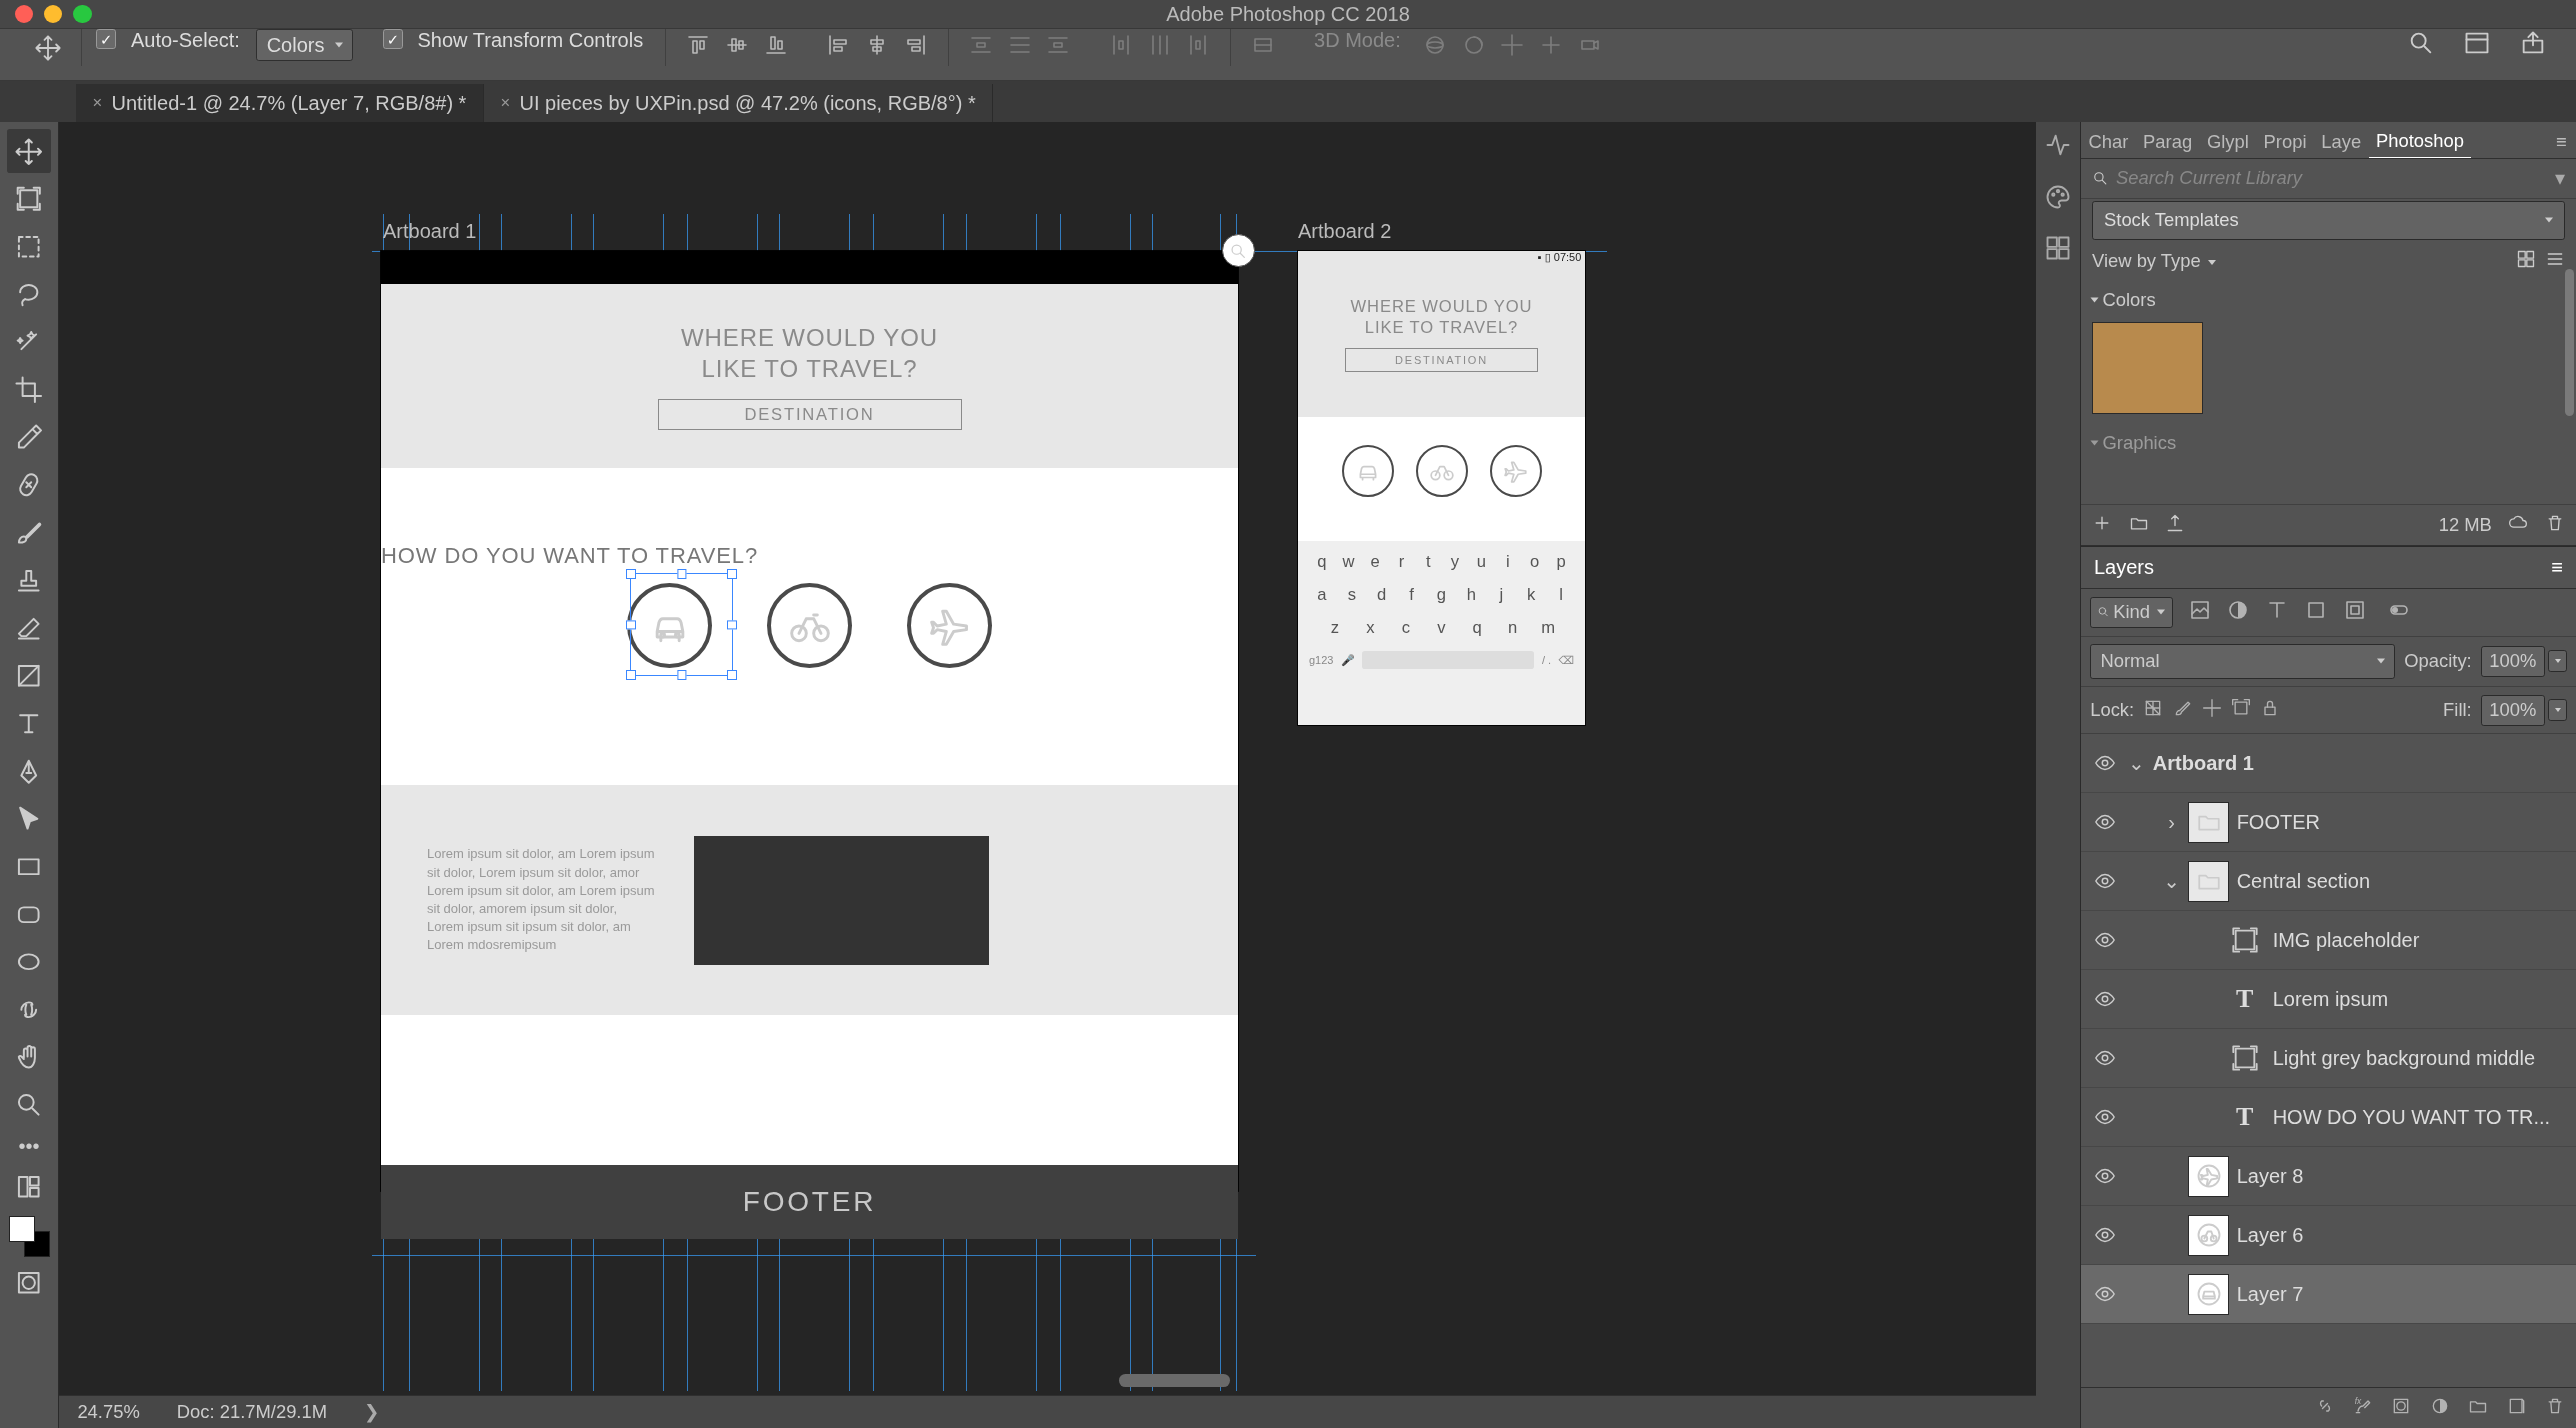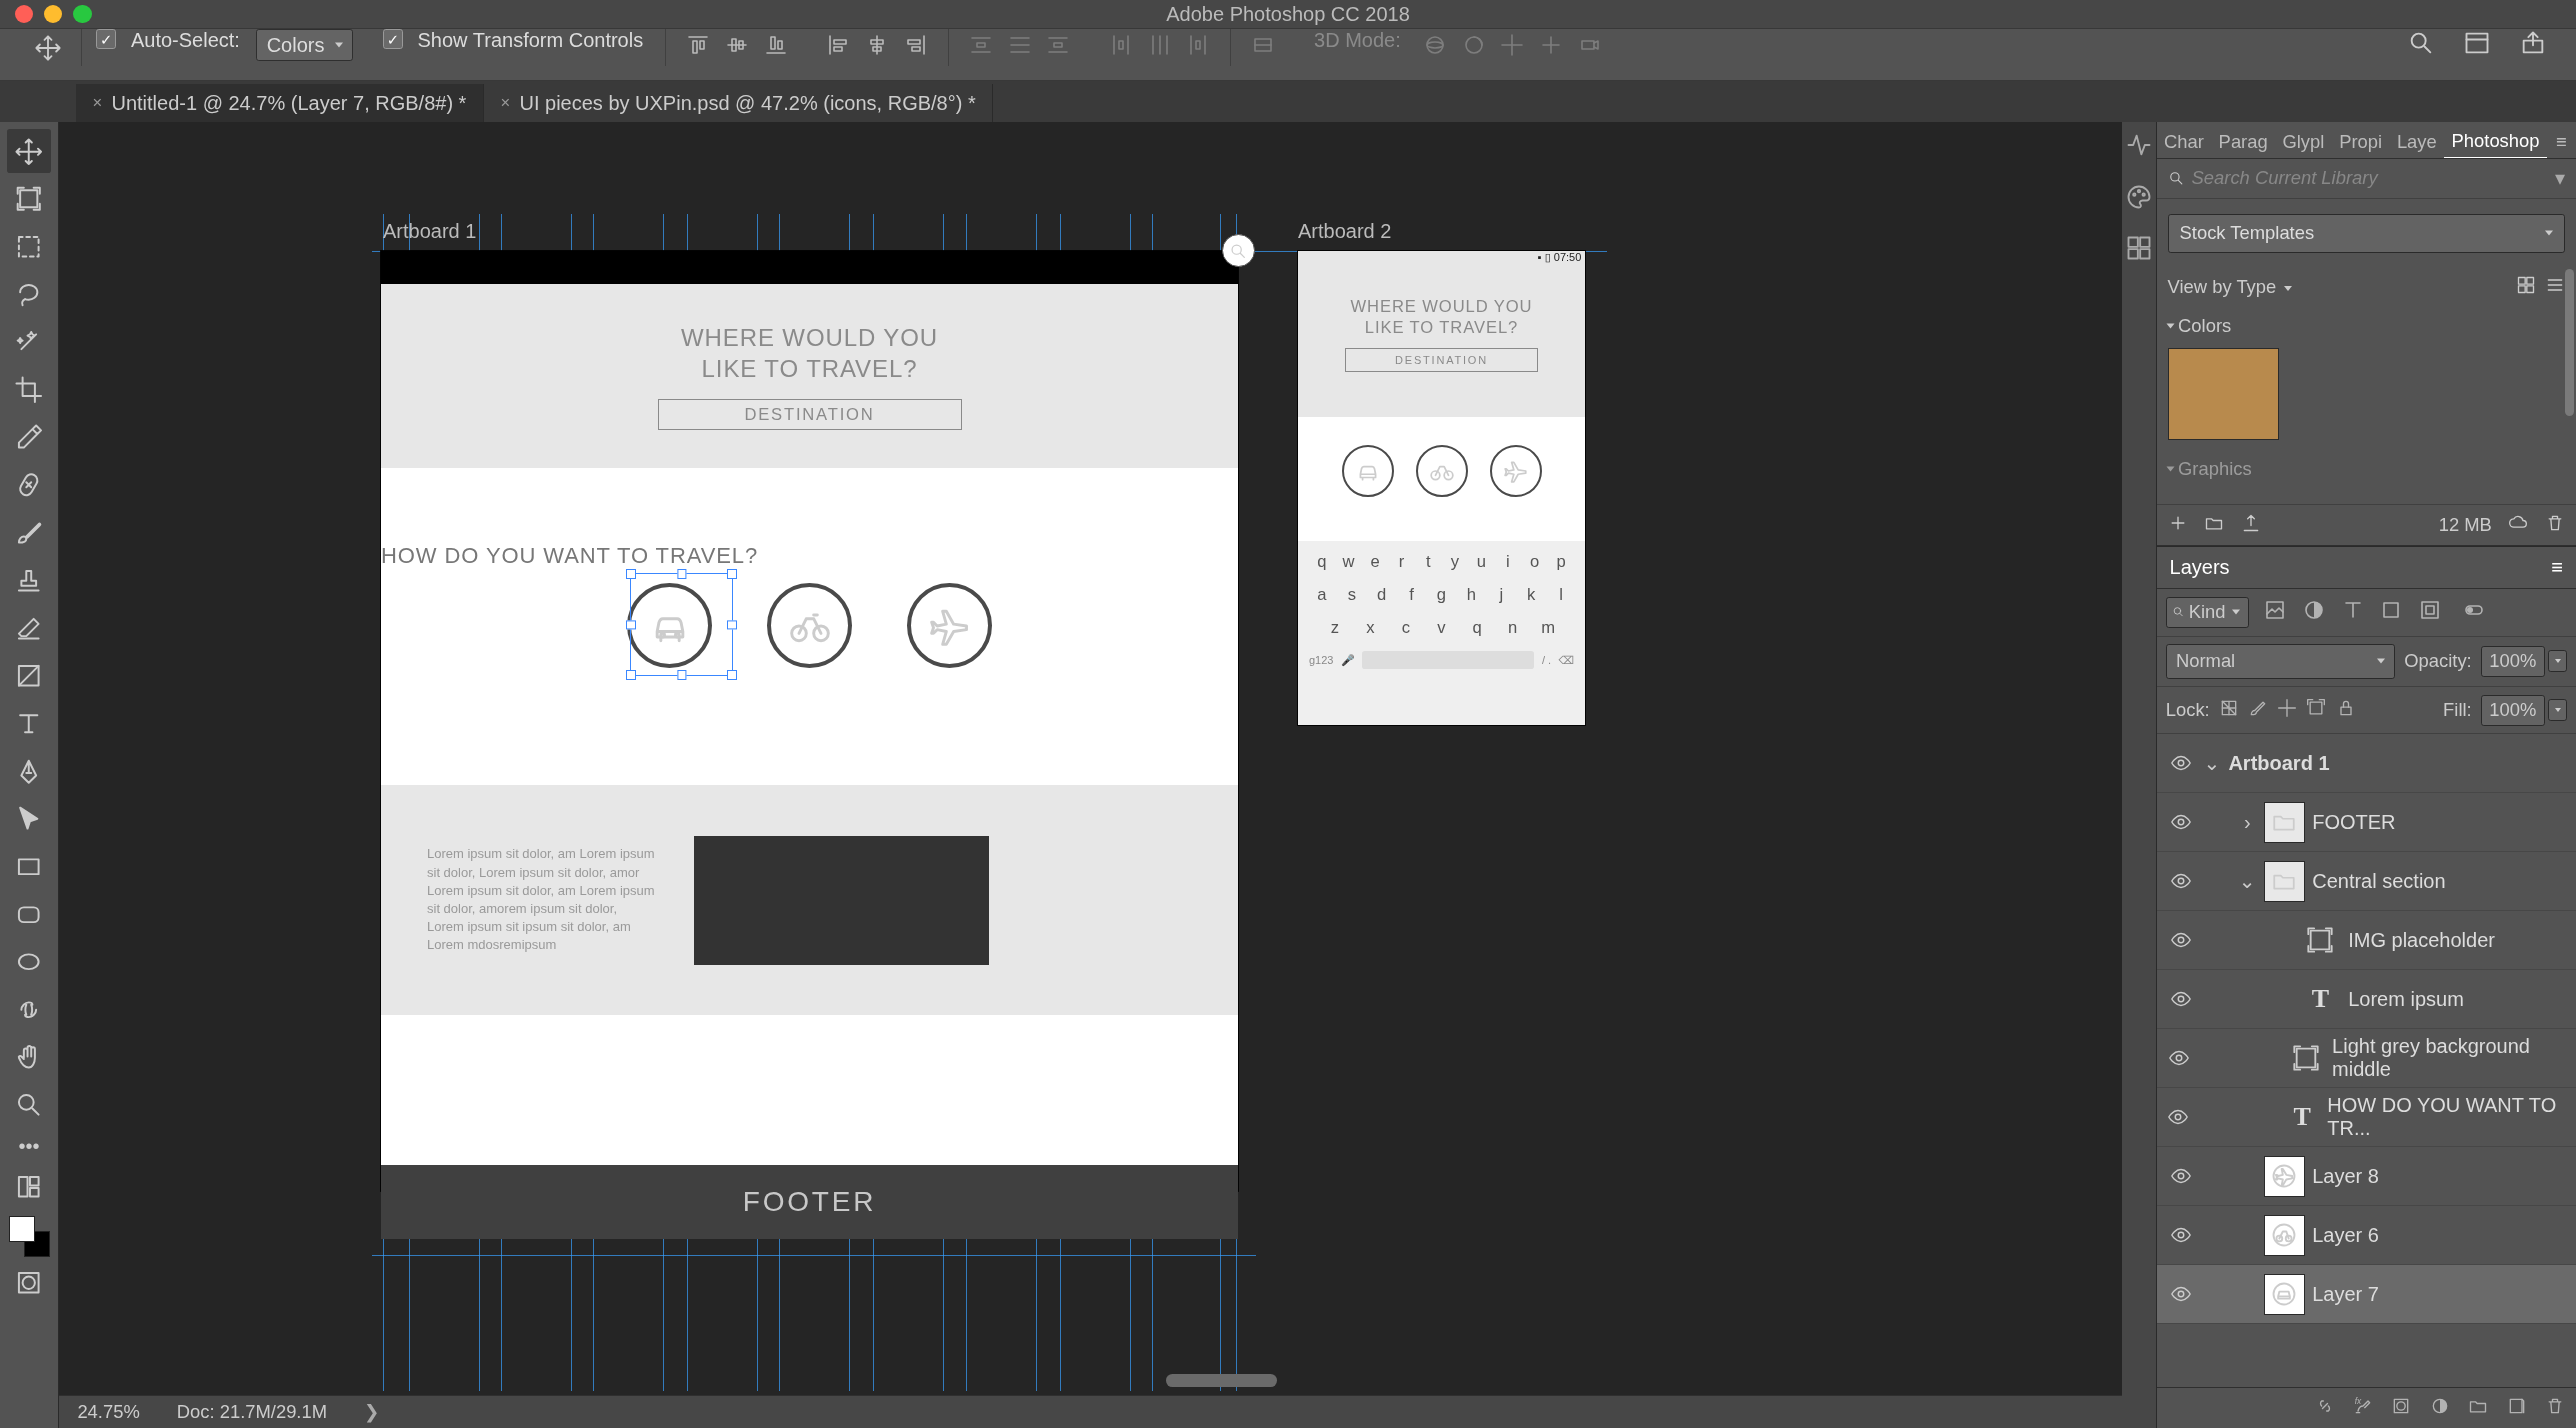--- a/index.html
+++ b/index.html
@@ -102,33 +102,33 @@
 .ab2 .kbd .sp .bar{flex:1;height:18.4px;background:#ddd;border-radius:2.8px}
 
 
 .hscroll{position:absolute;left:276px;right:276px;bottom:39px;height:14.7px;background:transparent}
 .hscroll .thumb{position:absolute;left:55%;width:111px;height:13px;background:#6a6a6a;border-radius:6.4px}
 
 .statusbar{position:absolute;left:0;right:0;bottom:0;height:33px;background:#474747;border-top:0.9px solid #2f2f2f;display:flex;align-items:center;padding:0 18.4px;gap:37px;color:#ccc;font-size:18.4px}
 .statusbar .chev{color:#aaa;font-size:18.4px}
 
 
-.rwrap{width:454px;display:flex}
+.rwrap{width:540px;display:flex}
 .panels{flex:1;background:#535353;display:flex;flex-direction:column;border-left:0.9px solid #2a2a2a}
 
 .ptabs{display:flex;height:37px;align-items:flex-end;font-size:18.4px;color:#bbb;border-bottom:0.9px solid #2f2f2f}
 .ptabs .pt{padding:5.5px 7.4px}
 .ptabs .pt.active{color:#fff;border-bottom:1.8px solid #fff}
 .ptabs .menu{margin-left:auto;padding:5.5px 9.2px}
 .libsearch{display:flex;align-items:center;padding:7.4px 11px;border-bottom:0.9px solid #404040;gap:7.4px}
 .libsearch svg{width:16.6px;height:16.6px}
 .libsearch input{flex:1;background:transparent;border:none;color:#ccc;font-size:18.4px;outline:none;font-style:italic}
 .libsearch input::placeholder{color:#888}
 .libsearch .dd2{color:#aaa}
-.libdd{margin:15px 11px;background:#636363;border:0.9px solid #2a2a2a;border-radius:2.8px;padding:7.4px 11px;position:relative;font-size:18.4px}
+.libdd{margin:2px 11px;background:#636363;border:0.9px solid #2a2a2a;border-radius:2.8px;padding:7.4px 11px;position:relative;font-size:18.4px}
 .libdd::after{content:"";position:absolute;right:11px;top:50%;width:0;height:0;border-left:4.6px solid transparent;border-right:4.6px solid transparent;border-top:5.5px solid #ccc;transform:translateY(-50%)}
 .viewrow{display:flex;align-items:center;padding:7.4px 11px;font-size:18.4px;color:#ccc}
 .viewrow .dd3::after{content:"";display:inline-block;margin-left:7.4px;width:0;height:0;border-left:4.6px solid transparent;border-right:4.6px solid transparent;border-top:5.5px solid #ccc;vertical-align:middle}
 .viewrow .rsp{margin-left:auto;display:flex;gap:9.2px}
 .viewrow .rsp svg{width:20px;height:20px}
 .sect{padding:7.4px 11px;color:#ccc;font-size:18.4px;display:flex;align-items:center;gap:5.5px}
 .sect::before{content:"";width:0;height:0;border-left:5.5px solid #ccc;border-top:4.6px solid transparent;border-bottom:4.6px solid transparent;transform:rotate(90deg)}
 .swatchbig{margin:3.7px 11px 11px;width:111px;height:92px;background:#b88a4d;border:0.9px solid #2a2a2a}
 .libfoot{margin-top:auto;display:flex;align-items:center;padding:7.4px 11px;border-top:0.9px solid #404040;border-bottom:0.9px solid #2f2f2f;gap:16.6px;color:#ccc;font-size:18.4px}
 .libfoot .grow{flex:1}

